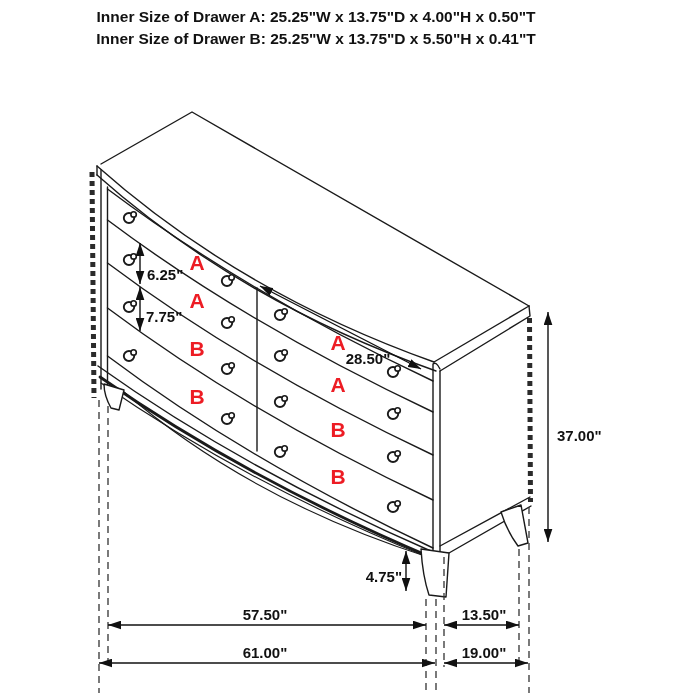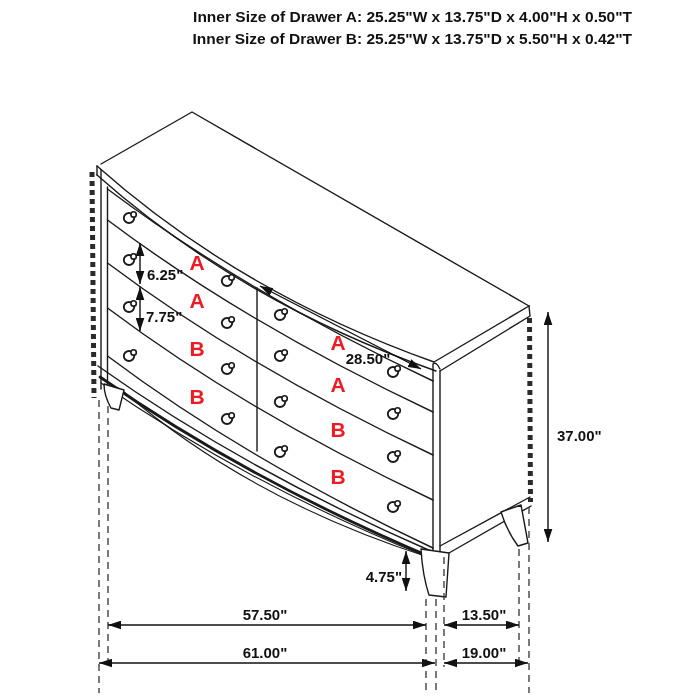--- a/index.html
+++ b/index.html
@@ -1,38 +1,38 @@
 <!DOCTYPE html>
 <html><head>
 <meta charset="utf-8">
 <style>
   html,body{margin:0;padding:0;background:#fff;}
   .page{position:relative;width:700px;height:700px;background:#ffffff;overflow:hidden;
         font-family:"Liberation Sans",sans-serif;}
-  .header{position:absolute;top:6px;left:0;width:632px;text-align:right;
+  .header{position:absolute;top:6px;left:0;width:632px;text-align:center;
           font-weight:bold;font-size:15.5px;line-height:22px;color:#111;}
   svg{position:absolute;top:0;left:0;}
   .struct{fill:none;stroke:#1a1a1a;stroke-width:1.4;stroke-linecap:round;stroke-linejoin:round;}
   .thick{stroke-width:2.8;}
   .thin{stroke-width:1.1;}
   .leg{fill:#ffffff;stroke:#1a1a1a;stroke-width:1.4;stroke-linejoin:round;}
   .dash{fill:none;stroke:#333;stroke-width:1.3;stroke-dasharray:7 5;}
   .hatch{fill:none;stroke:#2b2b2b;stroke-width:5;stroke-dasharray:5 4;}
   .dimline{fill:none;stroke:#111;stroke-width:1.4;}
   .dimtext{font-family:"Liberation Sans",sans-serif;font-weight:bold;font-size:15px;fill:#111;}
   .dlabel{font-family:"Liberation Sans",sans-serif;font-weight:bold;font-size:21px;}
 </style>
 </head>
 <body>
 
 <div class="page">
 
   <div class="header">
     <div>Inner Size of Drawer A: 25.25"W x 13.75"D x 4.00"H x 0.50"T</div>
-    <div>Inner Size of Drawer B: 25.25"W x 13.75"D x 5.50"H x 0.42"T</div>
+    <div>Inner Size of Drawer B: 25.25"W x 13.75"D x 5.50"H x 0.41"T</div>
   </div>
 
   <svg width="700" height="700" viewBox="0 0 700 700">
     <defs>
       <marker id="ahE" viewBox="0 0 12 8" refX="12" refY="4" markerWidth="13" markerHeight="9" markerUnits="userSpaceOnUse" orient="auto">
         <path d="M0,0 L12,4 L0,8 Z" fill="#111"></path>
       </marker>
       <marker id="ahS" viewBox="0 0 12 8" refX="0" refY="4" markerWidth="13" markerHeight="9" markerUnits="userSpaceOnUse" orient="auto">
         <path d="M12,0 L0,4 L12,8 Z" fill="#111"></path>
       </marker>

